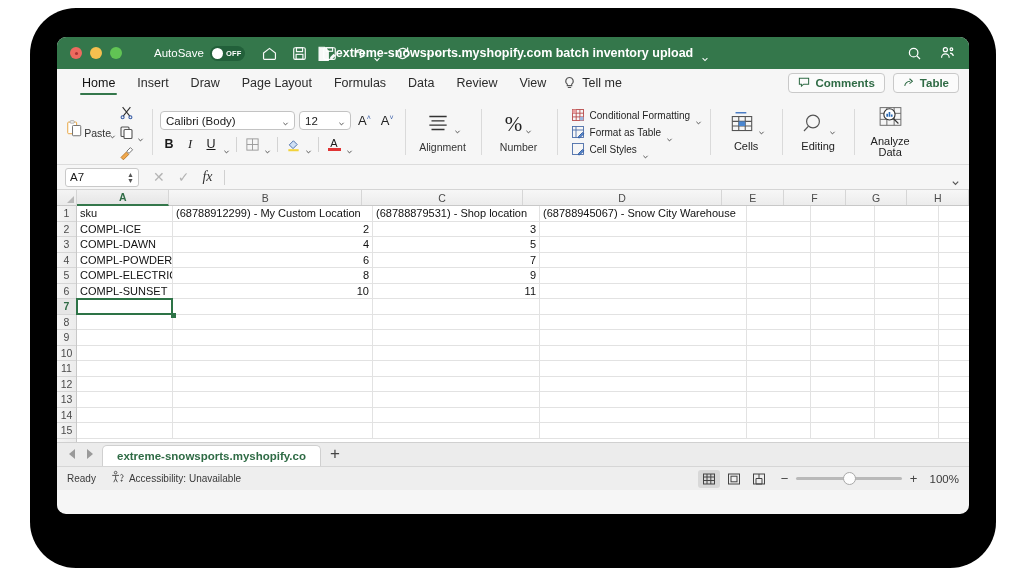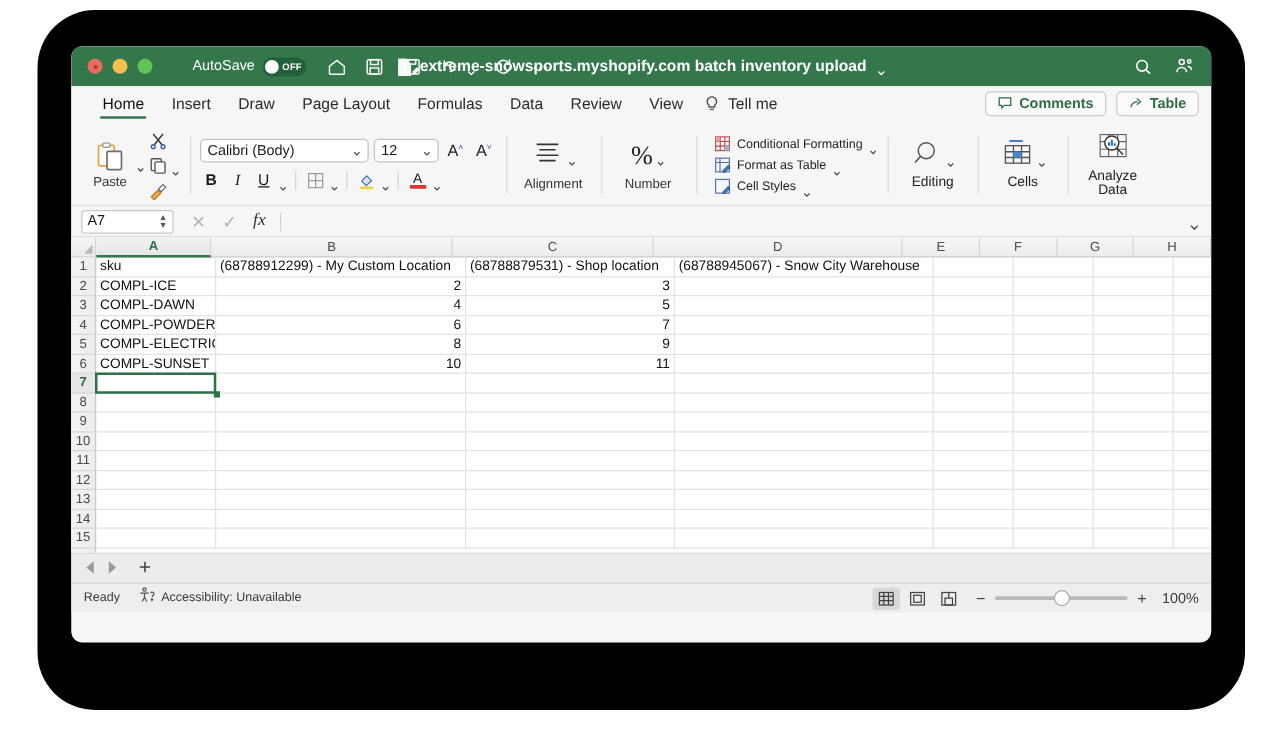--- a/index.html
+++ b/index.html
@@ -86,21 +86,21 @@
 
   
   .ribbon {
     height: 68px; background:#f6f6f6; display:flex; align-items:stretch;
     border-bottom:1px solid #dcdcdc; padding: 3px 0 0 0;
   }
   .grp { display:flex; align-items:center; padding: 0 8px; position:relative; }
   .grp + .grp::before {
     content:""; position:absolute; left:0; top:9px; bottom:9px; width:1px; background:#dadada;
   }
-  .paste-col { display:flex; flex-direction:column; align-items:center; width:46px; }
+  .paste-col { display:flex; flex-direction:row; align-items:center; width:46px; }
   .paste-ic { width:27px; height:27px; }
   .paste-label { font-size: 10.5px; color:#333; margin-top:1px;}
   .mini-col { display:flex; flex-direction:column; gap:2px; align-items:flex-start; padding-left:3px;}
   .mini-row { display:flex; align-items:center; gap:3px; height:18px; }
   .mini-ic { width:15px; height:15px; }
   .cv { width:7px; height:7px; color:#444; }
   .font-col { display:flex; flex-direction:column; gap:5px; }
   .fontbox {
     display:flex; align-items:center; justify-content:space-between;
     border:1px solid #c3c3c3; border-radius:4px; background:#fff;
@@ -579,49 +579,49 @@
                   <path d="M2 4l3 3 3-3"></path>
                 </svg></span>
           </div>
         </div>
       </div>
 
       <div class="grp">
         <div class="bigcol">
           <span class="ic">
             <span>
-              <svg viewBox="0 0 26 24" width="26" height="25" fill="none" stroke="#555" stroke-width="1.2">
-                  <circle cx="12" cy="10" r="6.4"></circle>
-                  <path d="M7.3 14.8L3 19.5"></path>
-                </svg>
-            </span>
-            <span class="cv"><svg viewBox="0 0 10 10" fill="none" stroke="#444" stroke-width="1.3">
-                  <path d="M2 4l3 3 3-3"></path>
-                </svg></span>
-          </span>
-          <span class="lbl">Editing</span>
-        </div>
-      </div>
-
-      <div class="grp">
-        <div class="bigcol">
-          <span class="ic">
-            <span>
               <svg viewBox="0 0 26 24" width="28" height="26" fill="none" stroke="#555" stroke-width="1">
                   <path d="M7 2.5h10" stroke="#4a7cc4" stroke-width="1.4"></path>
                   <rect x="4" y="6" width="18" height="13"></rect>
                   <path d="M4 10.5h18M4 14.8h18M10 6v13M16 6v13"></path>
                   <rect x="10" y="10.5" width="6" height="4.3" fill="#4a86d0" stroke="none"></rect>
                 </svg>
             </span>
             <span class="cv"><svg viewBox="0 0 10 10" fill="none" stroke="#444" stroke-width="1.3">
                   <path d="M2 4l3 3 3-3"></path>
                 </svg></span>
           </span>
           <span class="lbl">Cells</span>
+        </div>
+      </div>
+
+      <div class="grp">
+        <div class="bigcol">
+          <span class="ic">
+            <span>
+              <svg viewBox="0 0 26 24" width="26" height="25" fill="none" stroke="#555" stroke-width="1.2">
+                  <circle cx="12" cy="10" r="6.4"></circle>
+                  <path d="M7.3 14.8L3 19.5"></path>
+                </svg>
+            </span>
+            <span class="cv"><svg viewBox="0 0 10 10" fill="none" stroke="#444" stroke-width="1.3">
+                  <path d="M2 4l3 3 3-3"></path>
+                </svg></span>
+          </span>
+          <span class="lbl">Editing</span>
         </div>
       </div>
 
       <div class="grp">
         <div class="bigcol">
           <span class="ic">
             <span>
               <svg viewBox="0 0 26 24" width="27" height="25" fill="none" stroke="#666" stroke-width=".9">
                   <rect x="3" y="2.5" width="20" height="17"></rect>
                   <path d="M3 8h20M3 13.8h20M9.5 2.5v17M16.5 2.5v17"></path>
@@ -841,20 +841,23 @@
         </div>
       <div class="selbox" id="selbox" style="left: 19px; top: 108px; width: 97px; height: 16.5px;"></div>
       <div class="selhandle" id="selhandle" style="left: 114px; top: 122.5px;"></div>
     </div>
 
     <div class="sheettabs">
       <div class="navarrows">
         <span class="a l"></span>
         <span class="a r"></span>
       </div>
+      <div class="stab">
+        <span>extreme-snowsports.myshopify.co</span>
+      </div>
       <div class="addtab">
         <span>+</span>
       </div>
     </div>
 
     <div class="status">
       <span class="status-text">Ready</span>
       <span class="acc">
         <span>
           <svg viewBox="0 0 14 14" fill="none" stroke="#555" stroke-width="1">

